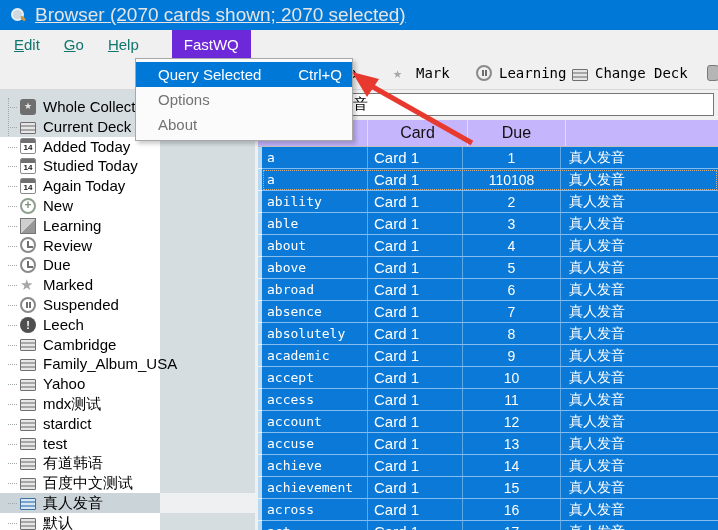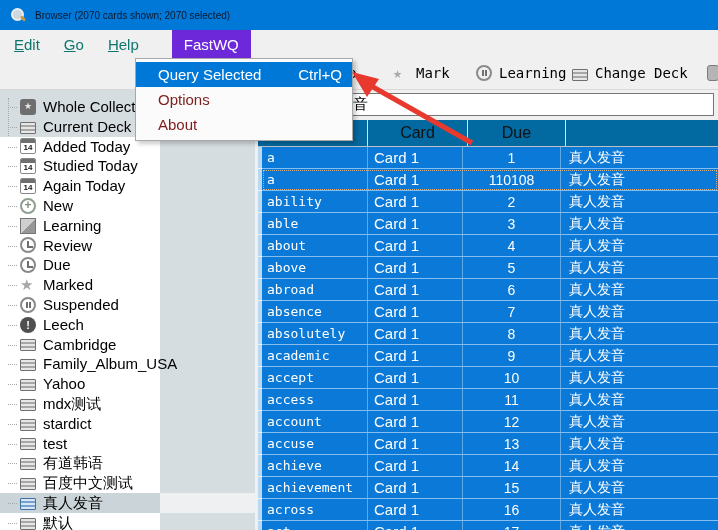--- a/index.html
+++ b/index.html
@@ -1,21 +1,21 @@
 <!DOCTYPE html>
 <html><head>
 <meta charset="utf-8">
 <style>
   html,body{margin:0;padding:0;}
   body{width:718px;height:530px;overflow:hidden;font-family:"Liberation Sans",sans-serif;}
   .app{position:relative;width:718px;height:530px;background:#f0f0f0;overflow:hidden;}
 
   
   .titlebar{position:absolute;left:0;top:0;width:718px;height:30px;background:#0078d7;display:flex;align-items:center;gap:9px;padding-left:10px;box-sizing:border-box;}
-  .titlebar .ttext{color:#0f172a;font-size:10px;white-space:nowrap;}
+  .titlebar .ttext{color:#e5e5e5;font-size:19px;white-space:nowrap;text-decoration:underline;}
   .mag{width:16px;height:16px;position:relative;flex:0 0 16px;}
   .mag::before{content:"";position:absolute;left:1px;top:1px;width:9px;height:9px;border:2px solid #e9eef2;border-radius:50%;background:#cfd8de;}
   .mag::after{content:"";position:absolute;left:10px;top:10px;width:6px;height:3px;background:#c99a45;transform:rotate(45deg);border-radius:2px;}
 
   
   .menubar{position:absolute;left:0;top:30px;width:718px;height:28px;background:#f0f0f0;display:flex;align-items:stretch;padding-left:2px;}
   .mitem{display:flex;align-items:center;padding:0 12px;font-size:15px;color:#0f766e;}
   .mitem.active{background:#6d28d9;color:#fff;margin-left:21px;}
   .mitem u{text-decoration:underline;}
 
@@ -64,39 +64,39 @@
   .side-item .ic{flex:0 0 16px;}
   .side-label{line-height:19.8px;}
 
   
   .searchrow{position:absolute;left:258px;top:90px;width:460px;height:30px;background:#f0f0f0;}
   .searchbox{position:absolute;left:4px;top:3px;width:452px;height:23px;background:#fff;border:1px solid #767676;box-sizing:border-box;display:flex;align-items:center;}
   .searchtext{padding-left:90px;font-size:15px;color:#000;}
 
   
   .tablewrap{position:absolute;left:258px;top:120px;width:460px;height:410px;background:#fff;overflow:hidden;}
-  .thead{display:flex;height:27px;border-bottom:1px solid #c0c0c0;box-sizing:border-box;background:#0369a1;}
+  .thead{display:flex;height:27px;border-bottom:1px solid #c0c0c0;box-sizing:border-box;background:#c4b5fd;}
   .th{display:flex;align-items:center;justify-content:center;font-size:16px;color:#111;border-right:1px solid #e0e0e0;box-sizing:border-box;}
   .th:nth-child(1){width:110px;}
   .th:nth-child(2){width:100px;}
   .th:nth-child(3){width:98px;}
   .th:nth-child(4){width:152px;border-right:none;}
   .leftstrip{position:absolute;left:0;top:27px;width:4px;height:383px;background:#b9d9f3;background-image:repeating-linear-gradient(180deg,transparent 0 21px,#e8f2fb 21px 22px);}
   .tbody{position:absolute;left:4px;top:27px;width:456px;}
   .trow{display:flex;height:22px;background:#0b79d7;border-bottom:1px solid #84bdee;box-sizing:border-box;color:#fff;}
   .trow.focused{outline:1px dotted #d8b080;outline-offset:-2px;}
   .td{display:flex;align-items:center;border-right:1px solid #5fa9e6;box-sizing:border-box;overflow:hidden;}
   .td-sort{width:106px;padding-left:5px;font-family:"DejaVu Sans Mono",monospace;font-size:13px;}
   .td-card{width:95px;padding-left:6px;font-size:15px;}
   .td-due{width:98px;justify-content:center;font-size:14px;}
   .td-deck{width:147px;padding-left:8px;font-size:14px;border-right:none;}
 
   
   .dropdown{position:absolute;left:135px;top:58px;width:218px;background:#fbfbfb;border:1px solid #a8a8a8;box-shadow:3px 3px 4px rgba(0,0,0,0.20);padding:3px 0;box-sizing:border-box;z-index:20;}
-  .ditem{height:25px;display:flex;align-items:center;padding:0 10px 0 22px;font-size:15px;color:#7f1d1d;}
+  .ditem{height:25px;display:flex;align-items:center;padding:0 10px 0 22px;font-size:15px;color:#737373;}
   .ditem.highlighted{background:#0078d7;color:#fff;}
   .dshortcut{margin-left:auto;}
 
   
   .arrowlayer{position:absolute;left:0;top:0;width:718px;height:530px;pointer-events:none;z-index:30;}
 </style>
 </head>
 <body>
 
 <div class="app">

